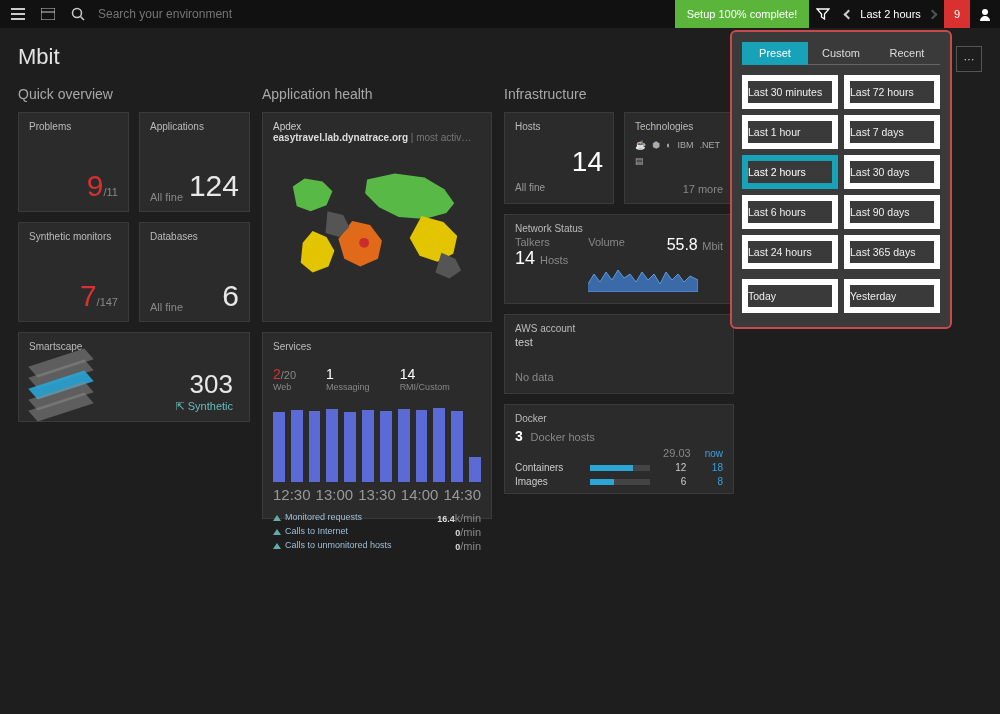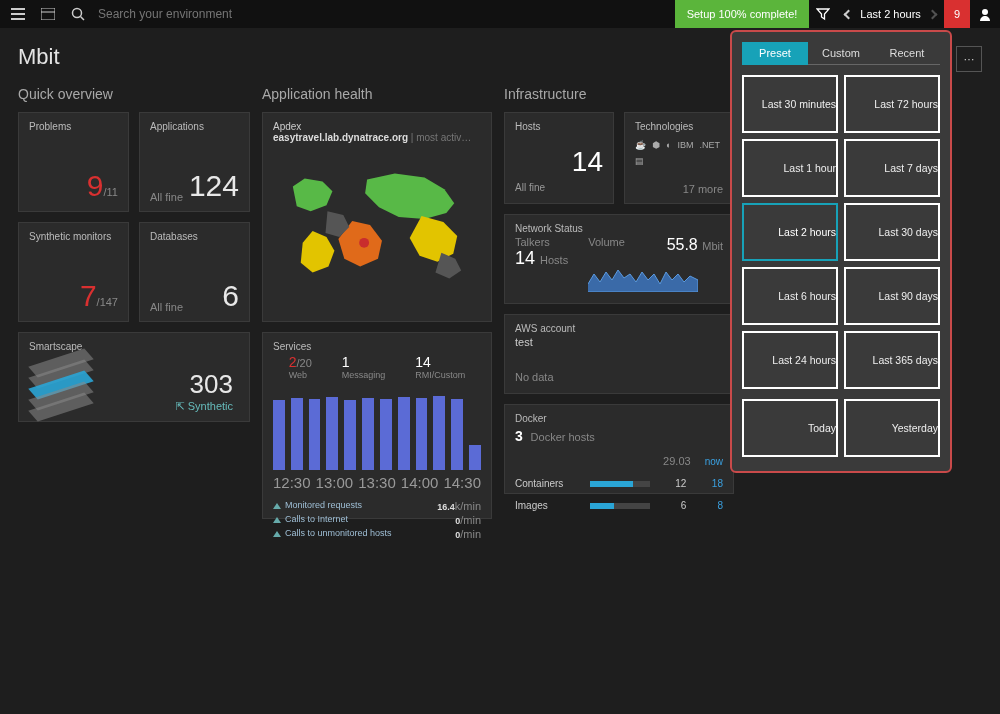--- a/index.html
+++ b/index.html
@@ -41,21 +41,21 @@
 .sm-stack .layer.blue { background:#2aa5d6; opacity:.9; }
 .sm-right { position:absolute; right:16px; bottom:8px; text-align:right; }
 
 .apdex { height:210px; }
 .apdex .hdr { font-size:10px; color:#ccc; }
 .apdex .url { font-size:10px; color:#ddd; }
 .apdex .url .muted{ color:#777; }
 .worldmap { width:100%; height:150px; margin-top:8px; display:flex; align-items:center; justify-content:center; }
 
 .services { height:187px; }
-.svc-top { display:flex; gap:30px; margin-top:2px;justify-content:center; }
+.svc-top { display:flex; gap:30px; margin-top:14px; }
 .svc-top .n{ font-size:14px; color:#fff;}
 .svc-top .n.red{ color:#d93030;}
 .svc-top .l{ font-size:9px; color:#888;}
 .barchart { display:flex; align-items:flex-end; justify-content:space-between; height:80px; margin-top:10px; gap:6px;}
 .barchart .bar{ width:22px; background:#5b6bd6; }
 .xaxis { display:flex; justify-content:space-between; font-size:15px; color:#999; margin-top:4px;}
 .metrics { margin-top:8px; }
 .metrics .mrow{ display:flex; justify-content:space-between; font-size:9px; color:#9fbfd6; padding:1px 0;}
 .metrics .mrow .val{ color:#ddd; }
 .metrics .tri{ display:inline-block; width:0;height:0; border-left:4px solid transparent;border-right:4px solid transparent; border-bottom:6px solid #6aa; margin-right:4px; vertical-align:middle;}
@@ -67,37 +67,37 @@
 .tech-icons{ display:flex; flex-wrap:wrap; gap:6px; font-size:9px; color:#aaa; margin-top:8px;}
 .tech-icons span{ display:inline-block; }
 
 .netstat{ height:90px;}
 .netstat .inner{ display:flex; gap:20px; margin-top:2px;}
 .sparkwrap{ flex:1; }
 .spark{ width:110px; height:38px; }
 
 .aws{ height:80px;}
 .docker{ height:90px;}
-.docker .drow{ display:flex; justify-content:space-between; font-size:10px; color:#ccc; margin-top:11px; align-items:center;}
+.docker .drow{ display:flex; justify-content:space-between; font-size:10px; color:#ccc; margin-top:3px; align-items:center;}
 .dbar{ height:6px; width:60px; background:#444; position:relative; }
 .dbar>div{ height:100%; background:#2aa5d6; }
 .blue{ color:#3aa0e0;}
 
 
 .page-actions{ position:absolute; right:18px; top:46px; display:flex; gap:6px; z-index:1;}
 .pa-btn{ border:1px solid #1e88b8; color:#fff; font-size:11px; height:26px; display:flex; align-items:center; padding:0 10px; cursor:pointer; background:transparent;}
 .pa-btn.icon{ width:26px; padding:0; justify-content:center; color:#ccc; border-color:#555;}
 
 
 .popover{ position:absolute; top:30px; right:48px; width:222px; background:#3a3a3a; border:2px solid #c94a4a; border-radius:6px; padding:10px 10px 14px; z-index:50; }
 .po-tabs{ display:flex; gap:0; margin-bottom:10px;}
 .po-tab{ flex:1; text-align:center; font-size:11px; color:#ddd; padding:5px 0; border-bottom:1px solid #666; cursor:pointer;}
 .po-tab.active{ background:#17a2b8; color:#fff; border:none;}
 .po-grid{ display:grid; grid-template-columns:1fr 1fr; gap:6px; }
-.po-btn{ border:2px solid #ffffff; background:transparent; color:#eee; font-size:10.5px; text-align:right; padding:21px 0; cursor:pointer;}
+.po-btn{ border:6px solid #ffffff; background:transparent; color:#eee; font-size:10.5px; text-align:left; padding:5px 0; cursor:pointer;}
 .po-btn.sel{ border-color:#17a2b8; color:#fff;}
 .po-bottom{ display:grid; grid-template-columns:1fr 1fr; gap:6px; margin-top:10px;}
 .chev{ display:inline-block; width:7px; height:7px; border-left:2px solid #ccc; border-top:2px solid #ccc; transform:rotate(-45deg);}
 .chev.right{ transform:rotate(135deg); opacity:.35;}
 svg{ display:block;}
 </style>
 </head>
 <body>
 
 <div class="topbar">

